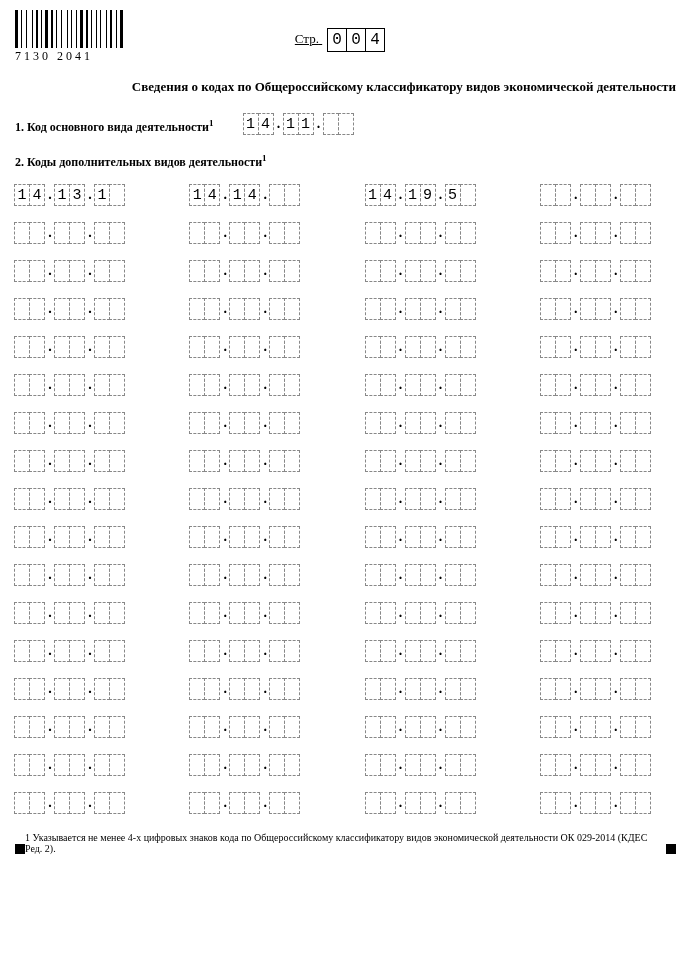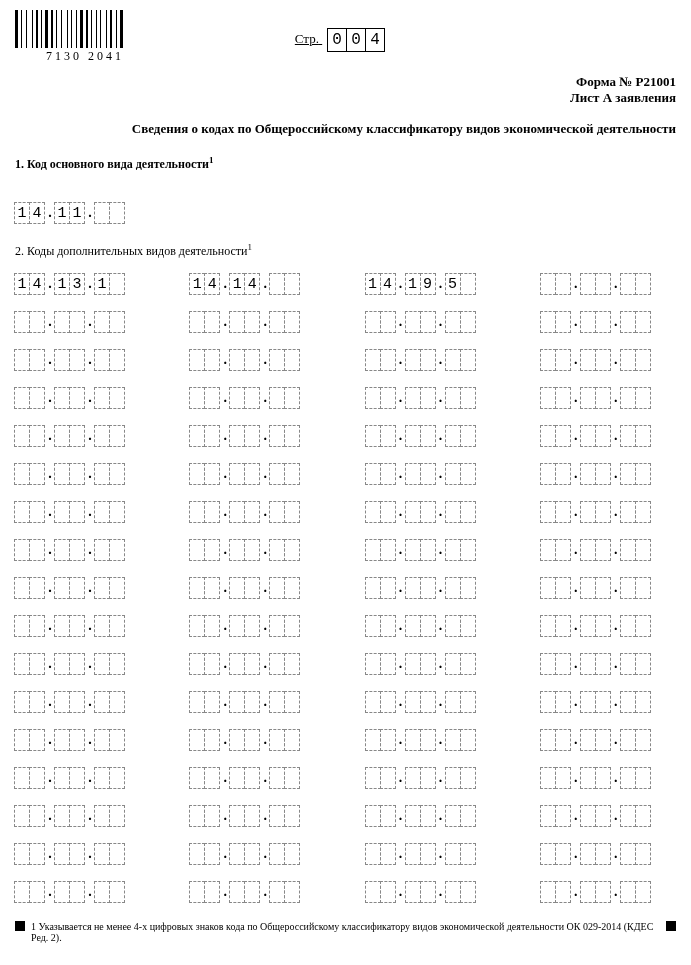--- a/index.html
+++ b/index.html
@@ -15,21 +15,21 @@
     position: relative;
     box-sizing: border-box;
   }
   .top-row {
     display: flex;
     align-items: flex-start;
   }
   .barcode-wrap {
     display: flex;
     flex-direction: column;
-    align-items: flex-end;
+    align-items: flex-start;
   }
   .barcode {
     display: flex;
     align-items: flex-end;
     height: 38px;
   }
   .barcode div {
     background: #000;
     margin-right: 1px;
     height: 100%;
@@ -72,24 +72,23 @@
     font-weight: bold;
     font-size: 13px;
     margin: 15px 0 18px 0;
   }
   .line-label {
     font-weight: bold;
     font-size: 12px;
   }
   .main-code-row {
     display: flex;
-    align-items: flex-start;
+    align-items: flex-end;
     gap: 30px;
     margin-bottom: 18px;
-    flex-direction: column;
   }
   .code-group {
     display: inline-flex;
     align-items: center;
   }
   .dbox {
     width: 16px;
     height: 22px;
     border: 1px dashed #888;
     margin-left: -1px;
@@ -106,28 +105,27 @@
     font-weight: bold;
   }
   .grid {
     display: grid;
     grid-template-columns: repeat(4, 1fr);
     column-gap: 40px;
     row-gap: 16px;
     margin-top: 14px;
   }
   .sub-title {
-    font-weight: normal;
+    font-weight: bold;
     font-size: 12px;
   }
   .footnote-row {
     display: flex;
-    align-items: flex-start;
+    align-items: flex-end;
     margin-top: 18px;
-    gap: 6px;
   }
   .black-sq {
     width: 10px;
     height: 10px;
     background: #000;
     flex: none;
   }
   .footnote {
     font-size: 10px;
     flex: 1;
@@ -192,24 +190,20 @@
       <span>Стр.</span>
       <span class="page-boxes">
         <span class="pbox">0</span>
         <span class="pbox">0</span>
         <span class="pbox">4</span>
       </span>
     </div>
     <div style="width:120px"></div>
   </div>
 
-  <div class="header-right">
-    <div>Форма № Р21001</div>
-    <div>Лист А заявления</div>
-  </div>
 
   <div class="section-title">Сведения о кодах по Общероссийскому классификатору видов экономической деятельности</div>
 
   <div class="main-code-row">
     <div class="line-label">
       <span>1. Код основного вида деятельности</span><sup>1</sup>
     </div>
     <span class="code-group">
         <span class="dbox">1</span>
         <span class="dbox">4</span>

